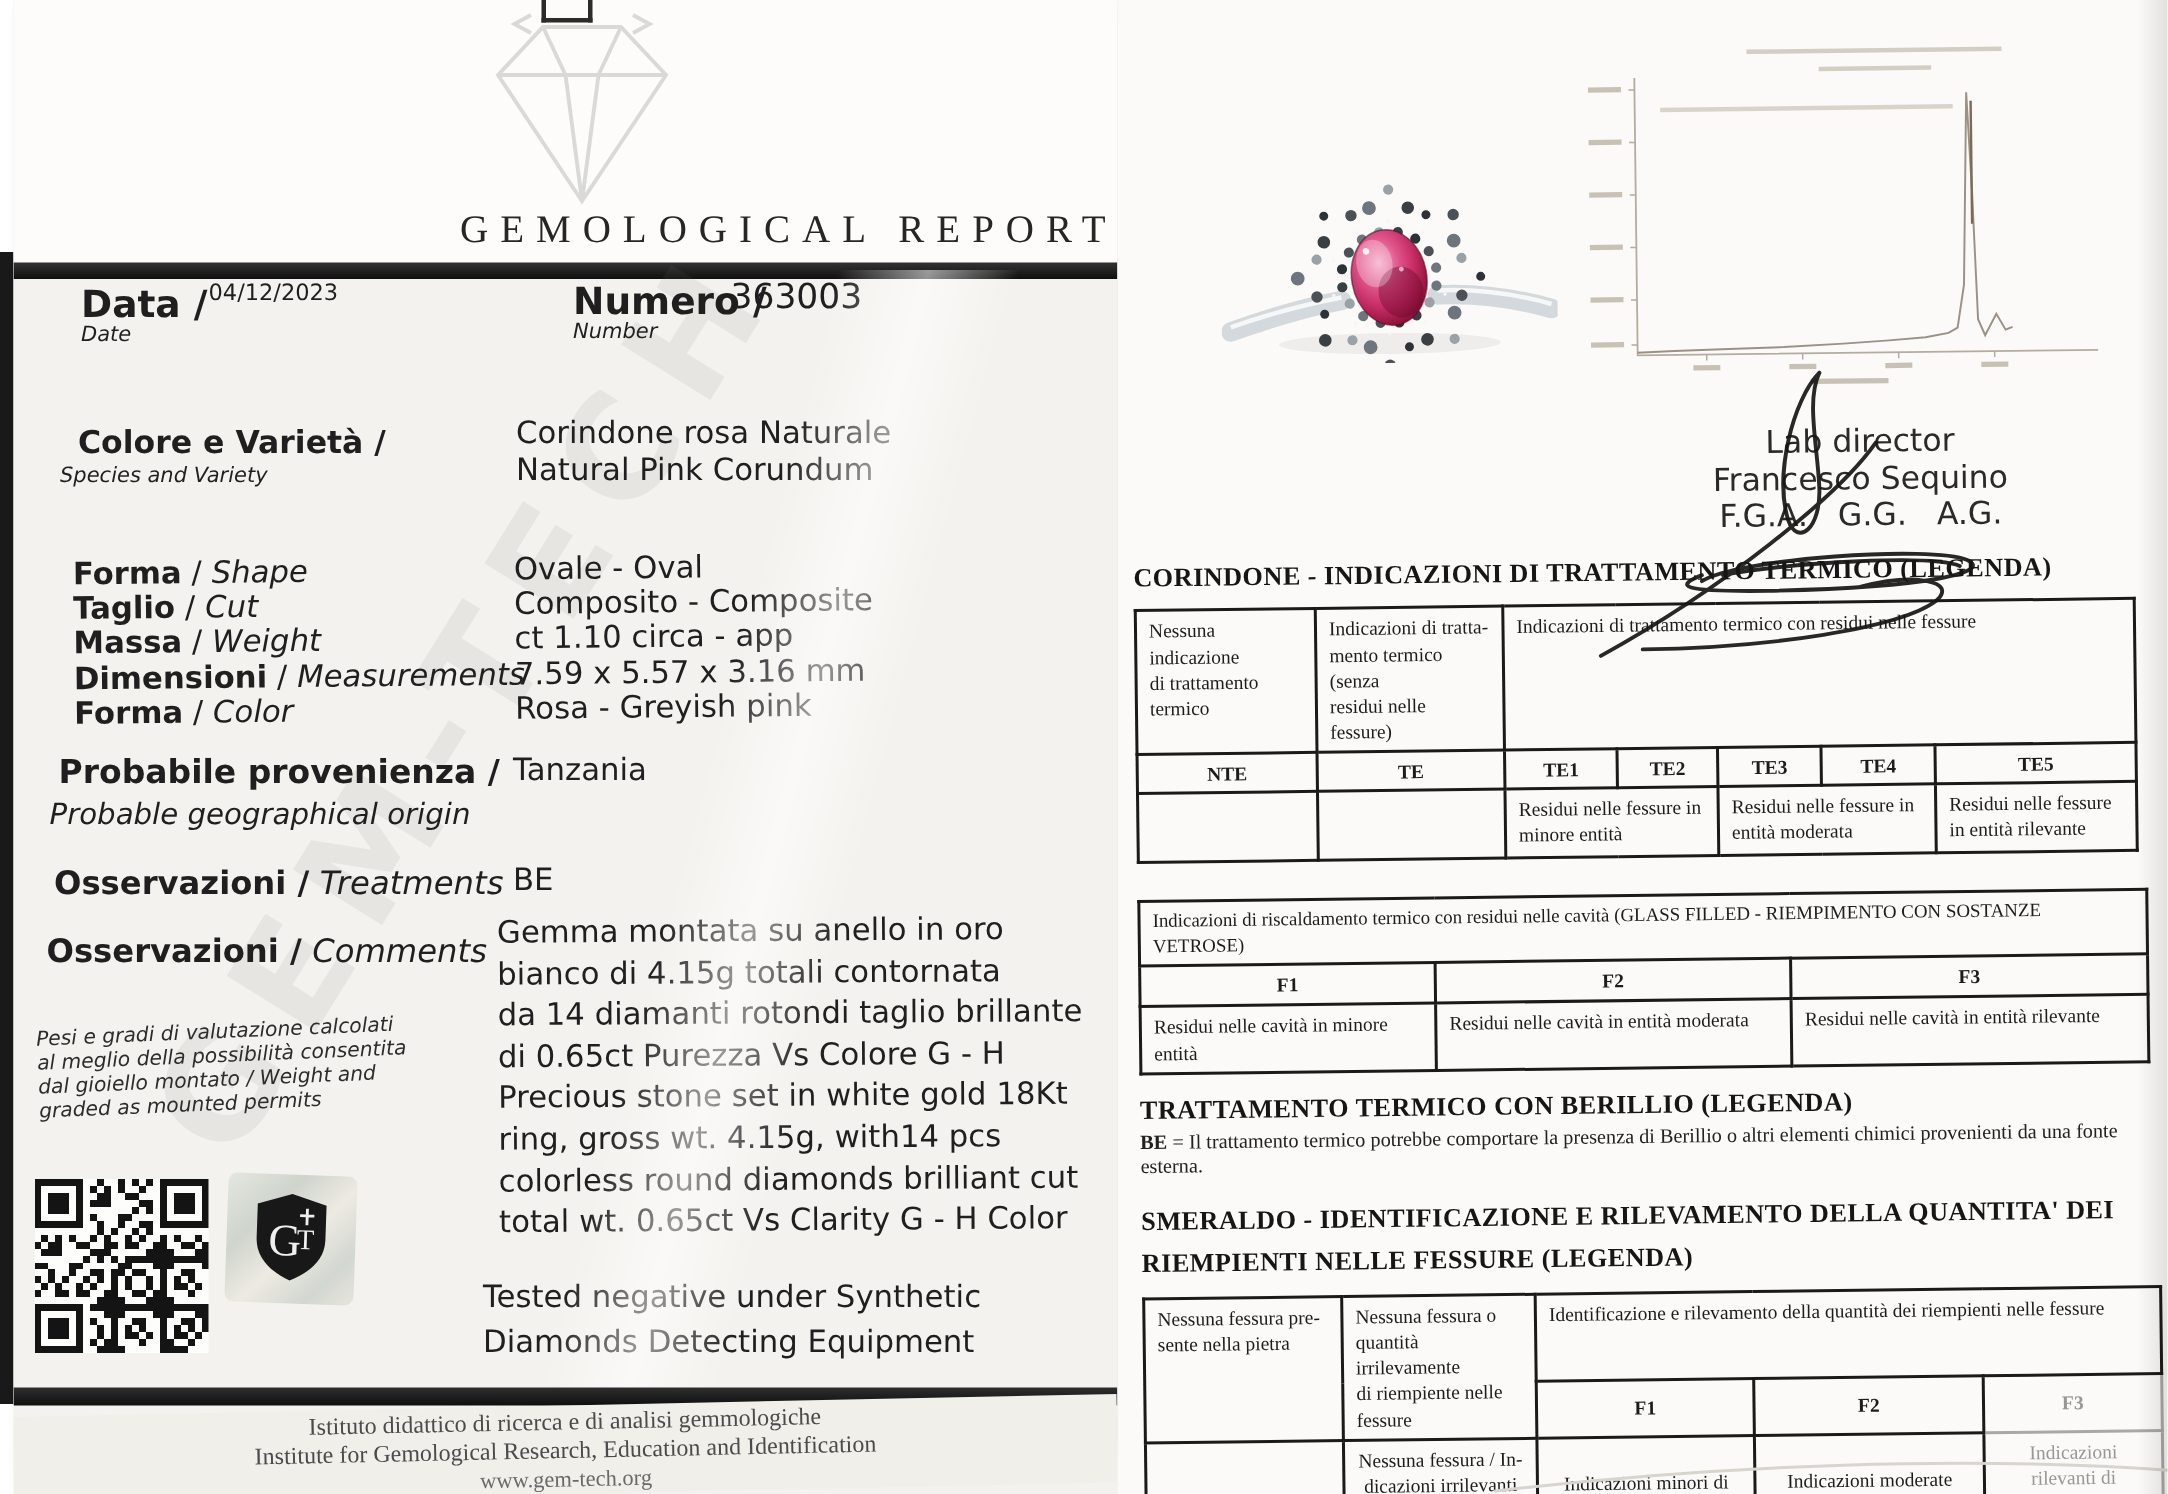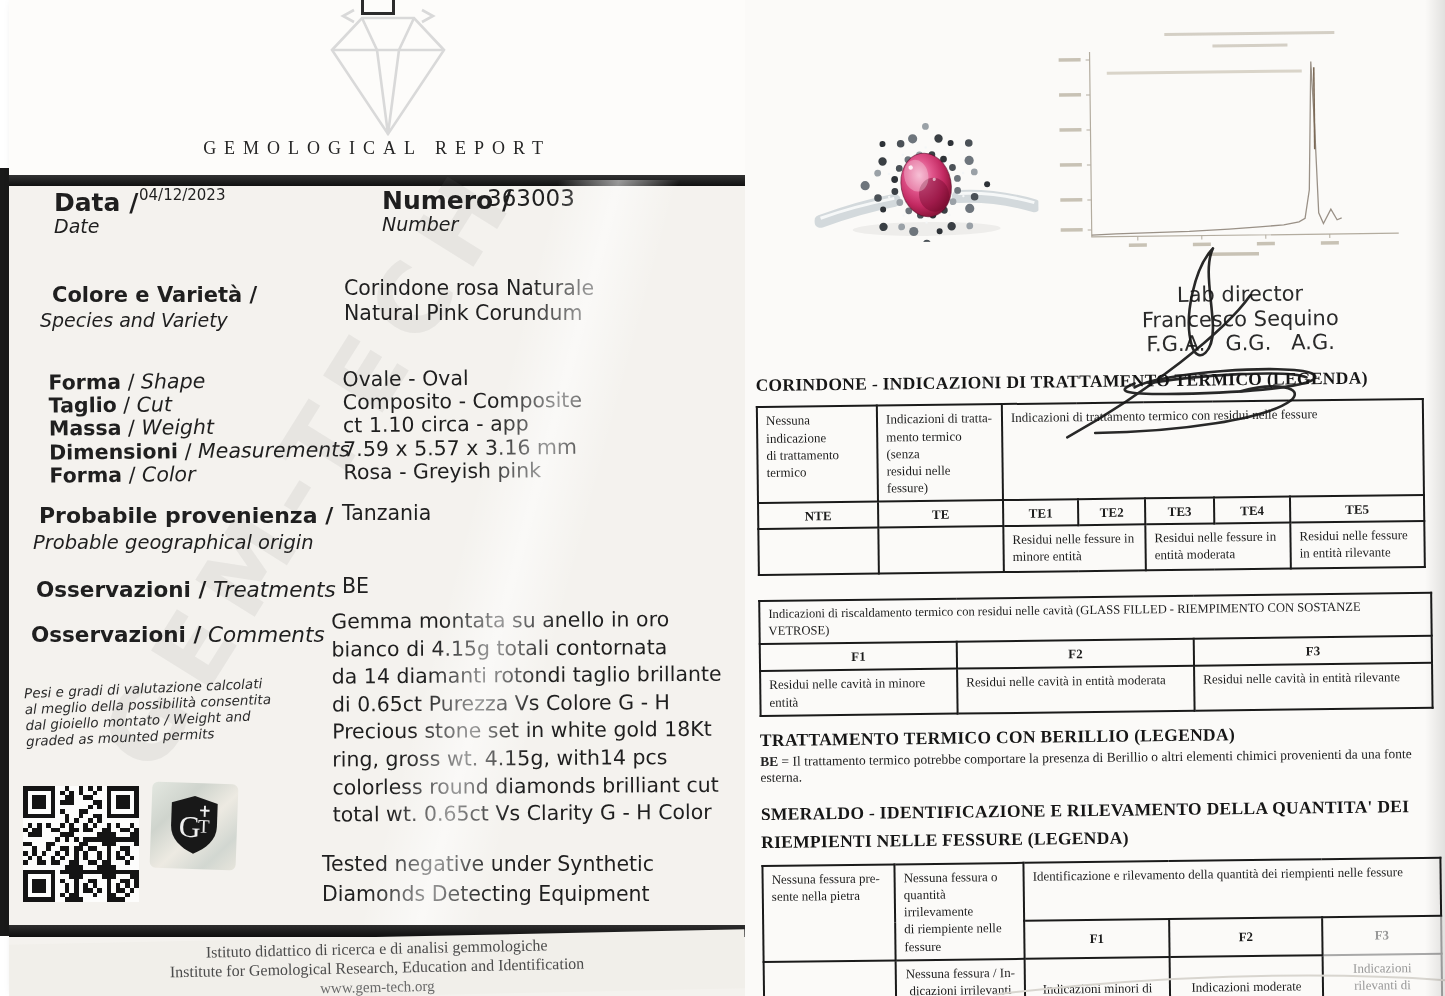--- a/index.html
+++ b/index.html
@@ -13,38 +13,38 @@
 
   
   .left-strip{position:absolute;left:0;top:168px;width:9px;height:768px;background:#191919;}
   .left-card{position:absolute;left:9px;top:0;width:736px;height:996px;background:#f4f2ee;
              overflow:hidden;box-shadow:4px 0 10px -2px rgba(0,0,0,.22);}
   .card-header{position:absolute;left:0;top:0;width:736px;height:175px;background:#fdfcfa;}
   .brand-wordmark{position:absolute;left:0;top:26px;width:736px;text-align:center;
                   font-family:"Liberation Serif",serif;font-size:88px;line-height:1;letter-spacing:-2px;}
   .brand-gem{color:#0e0e0e;}
   .brand-tech{color:#8496b8;margin-left:-14px;opacity:.92;}
-  .report-subtitle{position:absolute;left:0;top:138px;width:736px;text-align:center;
-                   font-family:"Liberation Serif",serif;font-size:18px;letter-spacing:8px;color:#262626;}
+  .report-subtitle{position:absolute;left:0;top:138px;width:736px;text-align:right;
+                   font-family:"Liberation Serif",serif;font-size:26px;letter-spacing:8px;color:#262626;}
   .top-bar{position:absolute;left:0;top:175px;width:736px;height:11px;
            background:linear-gradient(#333,#101010);}
   .bottom-bar{position:absolute;left:0;top:925px;width:736px;height:12px;
               background:linear-gradient(#2e2e2e,#0f0f0f);}
   .card-footer{position:absolute;left:0;top:937px;width:736px;height:59px;background:#f1efea;
                transform:rotate(-1.2deg);}
   .foot-line{position:absolute;width:736px;text-align:center;font-family:"Liberation Serif",serif;color:#4b4b4b;}
   .watermark{position:absolute;left:70px;top:730px;transform:rotate(-58deg);transform-origin:0 0;
              font-size:96px;font-weight:bold;letter-spacing:18px;color:rgba(120,120,120,0.10);
              white-space:nowrap;pointer-events:none;}
   .sheen{position:absolute;left:280px;top:180px;width:470px;height:760px;pointer-events:none;
          background:linear-gradient(105deg,rgba(255,255,255,0) 40%,rgba(255,255,255,.55) 49%,rgba(255,255,255,0) 58%);}
   .punch{position:absolute;left:352px;top:0px;width:28px;height:12px;border:3px solid #2b2b2b;border-top:none;background:#fdfcfa;}
 
   .lbl{font-weight:bold;font-size:25px;}
-  .sub{font-style:italic;font-size:19px;}
+  .sub{font-style:italic;font-size:14px;}
   .val{font-size:20.5px;}
   .attr-block{line-height:23.2px;font-size:20.5px;transform:rotate(-0.6deg);}
   .comments-val{font-size:20.5px;line-height:27.6px;transform:rotate(-0.4deg);}
   .tested{font-size:20.5px;line-height:30px;}
   .mounted{font-size:13.5px;line-height:16px;font-style:italic;color:#2c2c2c;transform:rotate(-2.4deg);}
 
   .qr{position:absolute;left:14px;top:786px;width:116px;height:116px;}
   .badge{position:absolute;left:142px;top:783px;width:86px;height:86px;border-radius:6px;transform:rotate(2deg);
          background:linear-gradient(135deg,#e3e7e0 0%,#cfd4cd 30%,#edeae2 55%,#d2d7d1 80%,#e7e5dc 100%);}
 

